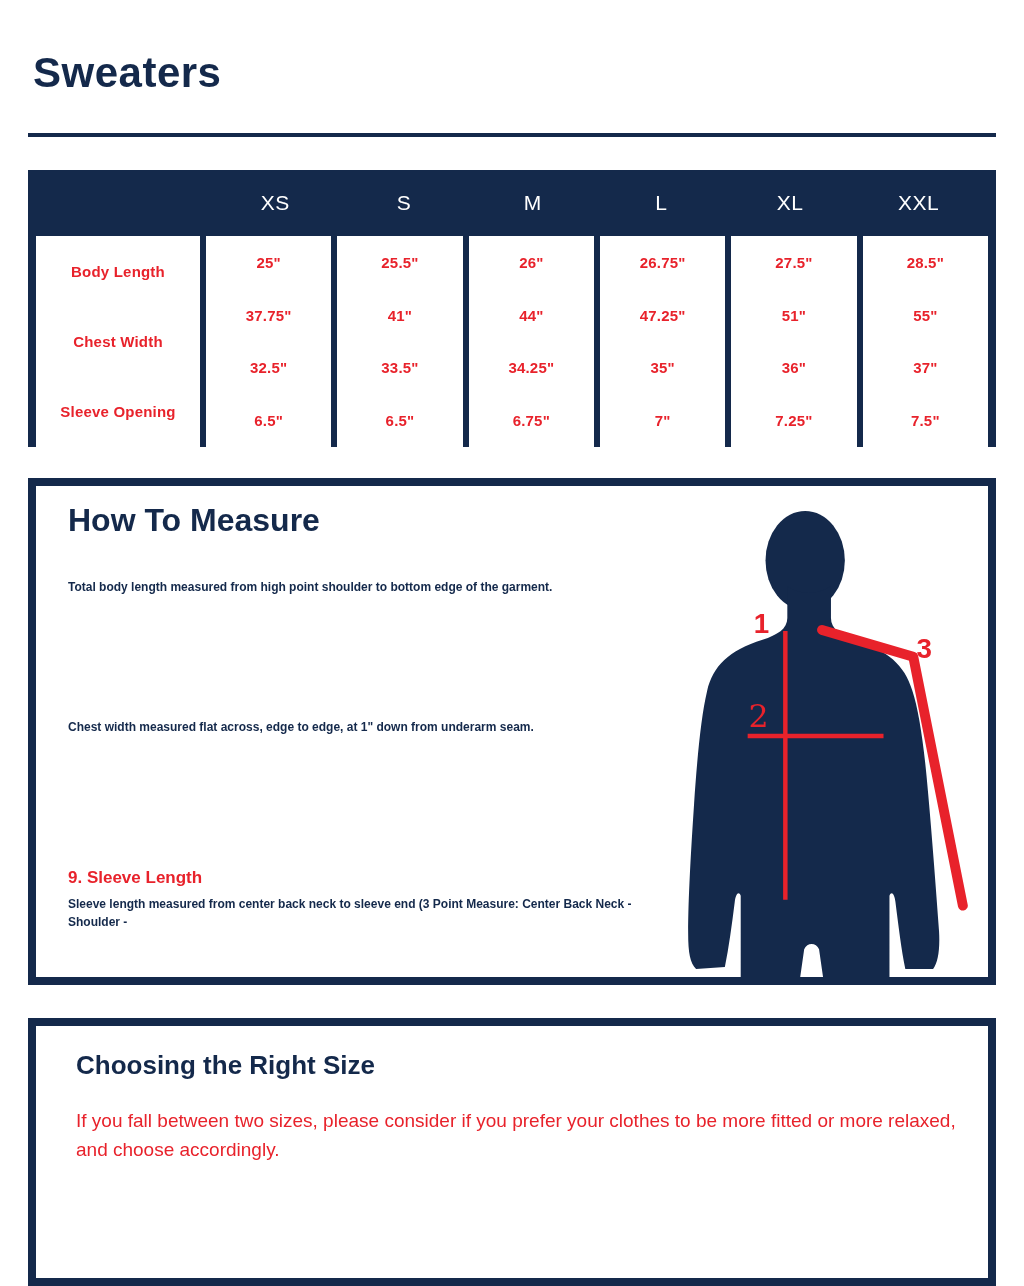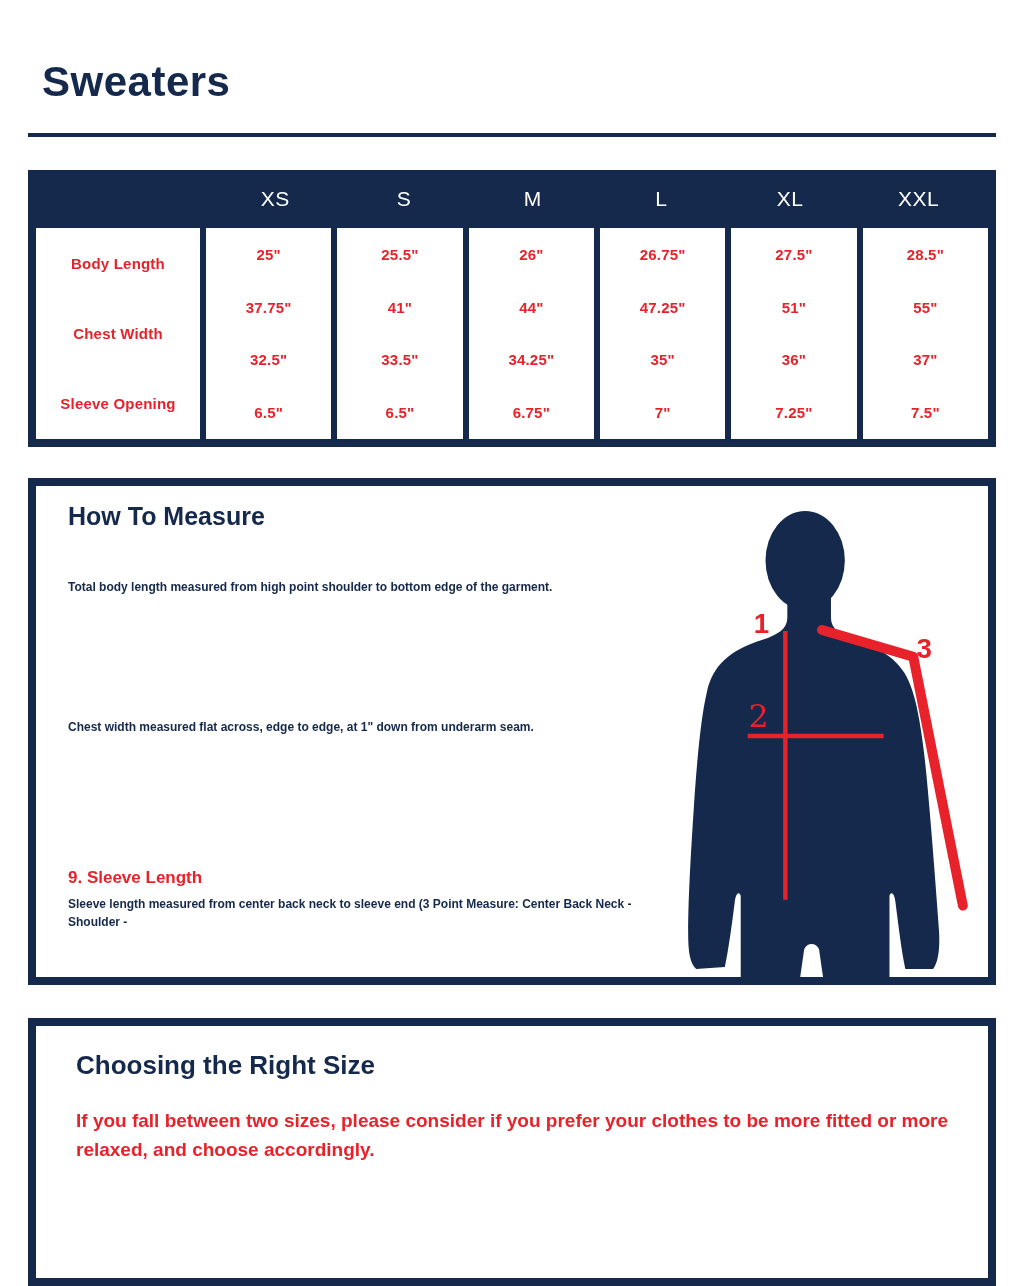--- a/index.html
+++ b/index.html
@@ -1,50 +1,50 @@
 <!DOCTYPE html>
 <html><head>
 <meta charset="utf-8">
 <style>
   html,body{margin:0;padding:0;background:#fff;}
   body{width:1024px;height:1286px;font-family:"Liberation Sans",sans-serif;}
   .page{position:relative;width:1024px;height:1286px;overflow:hidden;background:#fff;}
 
-  .page-title{position:absolute;left:30px;top:46px;margin:12px;font-size:42px;font-weight:bold;
+  .page-title{position:absolute;left:30px;top:46px;margin:3px;font-size:42px;font-weight:bold;
     color:#14294B;letter-spacing:.5px;}
   .rule{position:absolute;left:28px;top:133px;width:968px;height:4px;background:#14294B;}
 
   
   .size-table{position:absolute;left:28px;top:170px;width:968px;height:277px;background:#14294B;}
   .t-head{display:grid;grid-template-columns:164px repeat(6,1fr);column-gap:6px;
-    padding:0 16px;height:58px;align-items:center;}
+    padding:0 16px;height:66px;align-items:center;}
   .t-h{color:#fff;text-align:center;font-size:21px;font-weight:400;letter-spacing:.5px;}
   .t-body{display:grid;grid-template-columns:164px repeat(6,1fr);column-gap:6px;
     padding:0 8px 8px 8px;height:211px;box-sizing:content-box;}
   .t-col{background:#fff;display:flex;flex-direction:column;}
   .t-cell{flex:1;display:flex;align-items:center;justify-content:center;
     color:#E8222B;font-weight:bold;font-size:15px;letter-spacing:.2px;}
 
   
   .box{position:absolute;left:28px;width:968px;background:#fff;border:8px solid #14294B;
     box-sizing:border-box;}
   .htm{top:478px;height:507px;}
   .choose{top:1018px;height:268px;}
 
-  .htm-heading{position:absolute;left:32px;top:16px;margin:0;font-size:25px;font-weight:bold;color:#14294B;}
+  .htm-heading{position:absolute;left:32px;top:16px;margin:0;font-size:32px;font-weight:bold;color:#14294B;}
   .measure-item{position:absolute;left:32px;width:575px;}
   .m1{top:92px}.m2{top:232px}.m3{top:382px}
   .measure-item h3{margin:0 0 7px 0;font-size:17px;font-weight:bold;color:#E8222B;}
   .measure-item p{margin:0;font-size:12px;font-weight:bold;color:#14294B;line-height:1.5;}
 
   .figure-svg{position:absolute;right:12px;bottom:0;width:300px;height:476px;}
 
   .choose-heading{position:absolute;left:40px;top:24px;margin:0;font-size:26px;font-weight:bold;color:#14294B;}
   .choose-text{position:absolute;left:40px;top:80px;width:880px;margin:0;font-size:19px;
-    font-weight:bold;color:#E8222B;line-height:1.55;}
+    font-weight:normal;color:#E8222B;line-height:1.55;}
 </style>
 </head>
 <body>
 
 <div class="page">
 
   <h1 class="page-title">Sweaters</h1>
   <div class="rule"></div>
 
   <div class="size-table">

